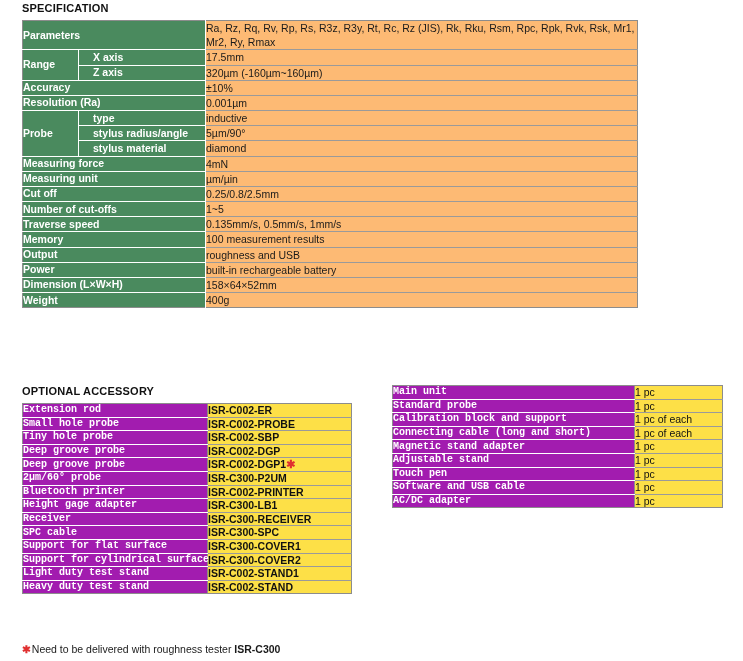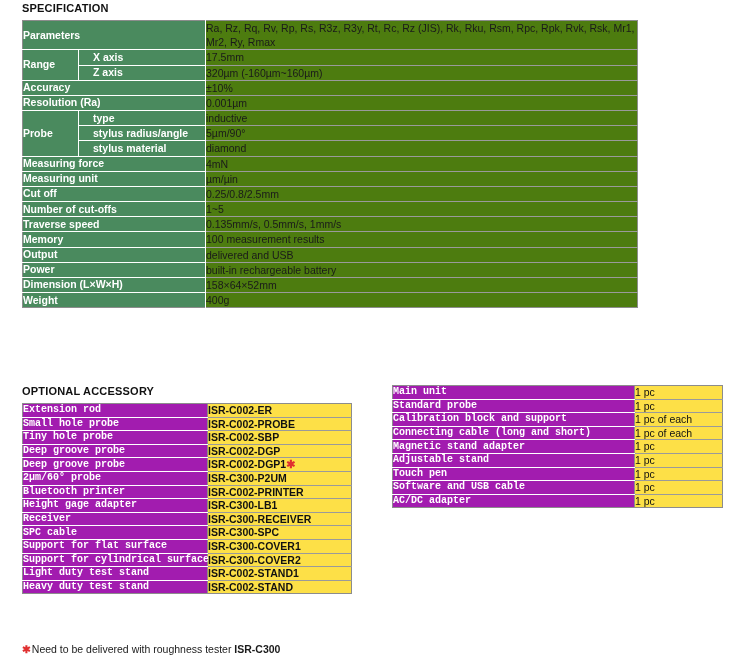--- a/index.html
+++ b/index.html
@@ -50,21 +50,21 @@
     font-weight: bold;
     font-size: 10.5px;
     padding: 3px 0 3px 10px;
     border-bottom: 1px solid #ffffff;
     border-right: 1px solid #ffffff;
     line-height: 1.25;
   }
   .lbl.sub { padding-left: 14px; }
 
   .val {
-    background: #4d7c0f;
+    background: #fdba74;
     color: #1a1a1a;
     font-size: 10.5px;
     padding: 3px 0 3px 8px;
     border-bottom: 1px solid #9a9a9a;
     border-left: 1px solid #8c8c8c;
     line-height: 1.35;
   }
   tr.last .lbl { border-bottom: none; }
   tr.last .val { border-bottom: none; }
 
@@ -201,21 +201,21 @@
         <tr>
           <td class="lbl" colspan="2">Traverse speed</td>
           <td class="val">0.135mm/s, 0.5mm/s, 1mm/s</td>
         </tr>
         <tr>
           <td class="lbl" colspan="2">Memory</td>
           <td class="val">100 measurement results</td>
         </tr>
         <tr>
           <td class="lbl" colspan="2">Output</td>
-          <td class="val">delivered and USB</td>
+          <td class="val">roughness and USB</td>
         </tr>
         <tr>
           <td class="lbl" colspan="2">Power</td>
           <td class="val">built-in rechargeable battery</td>
         </tr>
         <tr>
           <td class="lbl" colspan="2">Dimension (L×W×H)</td>
           <td class="val">158×64×52mm</td>
         </tr>
         <tr class="last">

